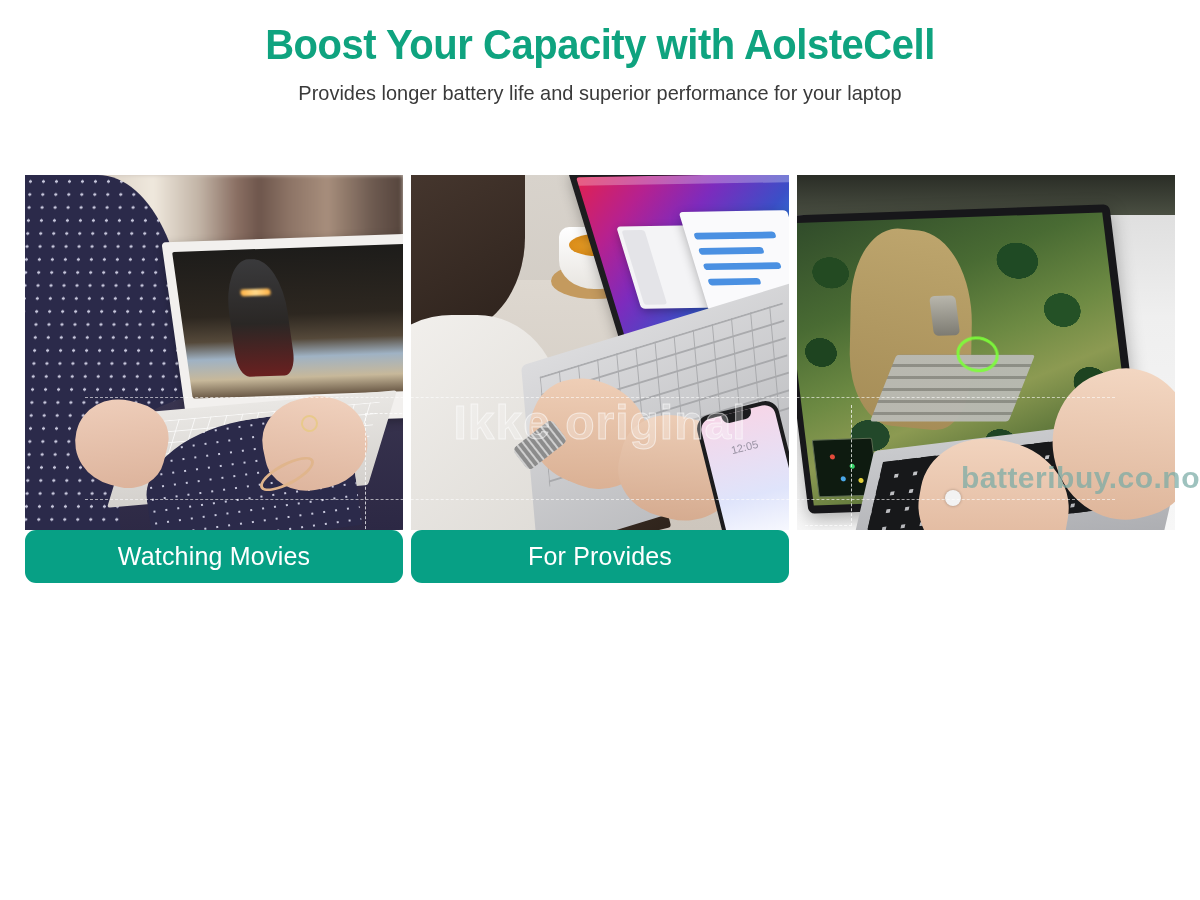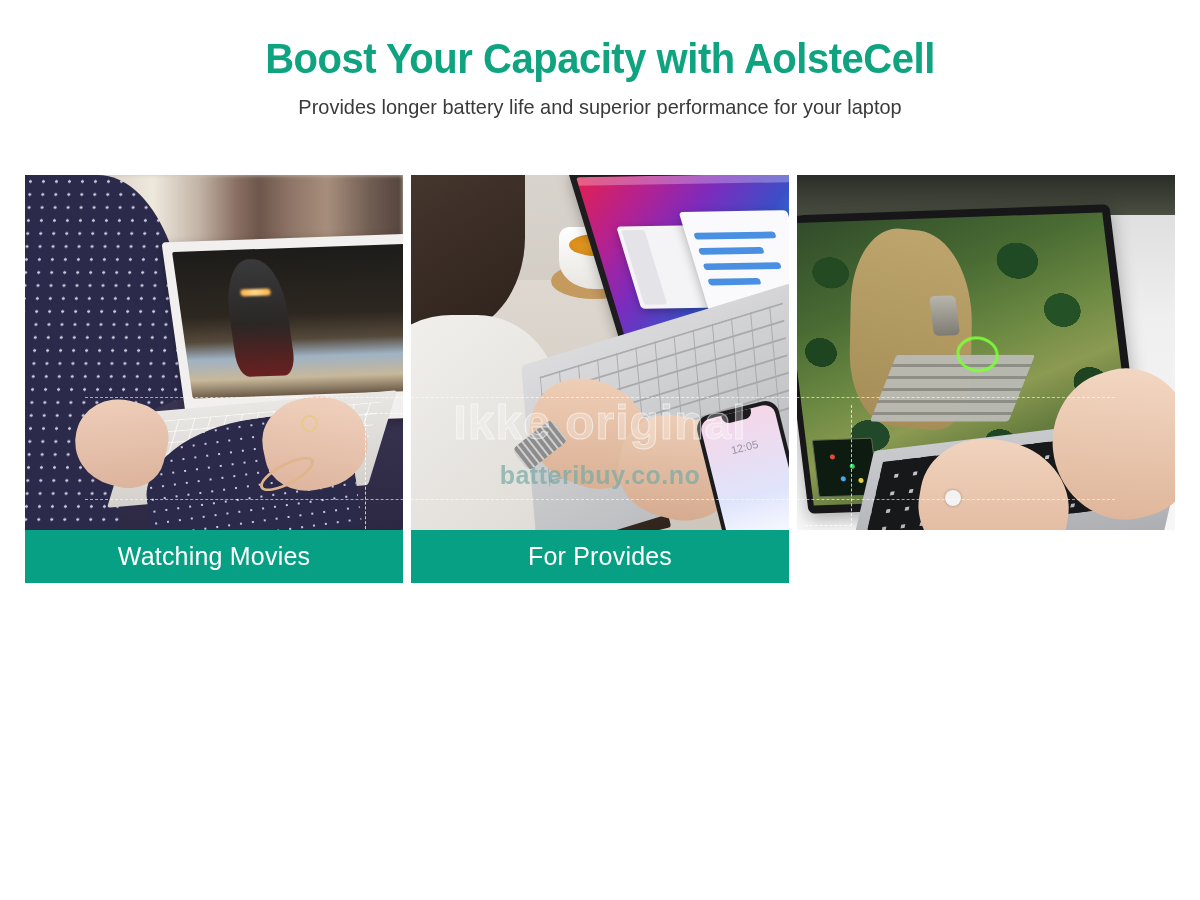--- a/index.html
+++ b/index.html
@@ -5,42 +5,42 @@
   html,body{margin:0;padding:0;}
   body{
     width:1200px;height:900px;
     background:#ffffff;
     font-family:"Liberation Sans","DejaVu Sans",sans-serif;
     overflow:hidden;position:relative;
   }
   .page{position:relative;width:1200px;height:900px;}
 
   
-  .header{text-align:center;padding-top:36px;}
+  .header{text-align:center;padding-top:22px;}
   .headline{
     font-size:43px;font-weight:bold;color:#0FA37F;
     letter-spacing:-0.5px;line-height:1.05;margin:0;
     transform:scaleX(0.93);transform-origin:center;
   }
   .subhead{
     font-size:21px;color:#3a3a3a;margin:14px 0 0 0;font-weight:400;
     transform:scaleX(0.95);transform-origin:center;
   }
 
   
   .cards{
     position:absolute;left:25px;top:175px;width:1150px;height:408px;
     display:flex;gap:8px;
   }
   .card{flex:1 1 0;display:flex;flex-direction:column;overflow:hidden;position:relative;}
   .card-photo{height:355px;position:relative;overflow:hidden;}
   .card-label{
     height:53px;background:#07A085;color:#fff;
     display:flex;align-items:center;justify-content:center;
-    font-size:25px;font-weight:400;letter-spacing:0.2px;
+    font-size:25px;font-weight:400;letter-spacing:0.2px;border-radius:11px;
   }
 
   
   .p1{
     background:
       linear-gradient(180deg,#cfc6bd 0%,#bfb4a8 40%,#b0a598 100%);
   }
   .p1 .blur-bg{
     position:absolute;inset:0;
     background:
@@ -342,22 +342,22 @@
     position:absolute;left:0;top:395px;width:1200px;height:115px;
     pointer-events:none;z-index:5;
   }
   .wm .wm-big{
     position:absolute;left:0;right:0;top:0;text-align:center;
     font-size:48px;font-weight:bold;letter-spacing:1px;
     color:rgba(255,255,255,.26);
     -webkit-text-stroke:1px rgba(255,255,255,.55);
   }
   .wm .wm-small{
-    position:absolute;left:0;right:0;top:66px;text-align:center;
-    font-size:25px;font-weight:bold;color:rgba(120,170,165,.72);
+    position:absolute;left:0;right:0;top:66px;text-align:right;
+    font-size:30px;font-weight:bold;color:rgba(120,170,165,.72);
     letter-spacing:.5px;
   }
   .wm .wm-line{position:absolute;left:85px;right:85px;border-top:1px dashed rgba(255,255,255,.6);}
   .wm .l1{top:2px;}
   .wm .l2{top:104px;}
 
   
   .bottom{position:absolute;left:0;top:600px;width:1200px;height:300px;}
 </style>
 </head>

